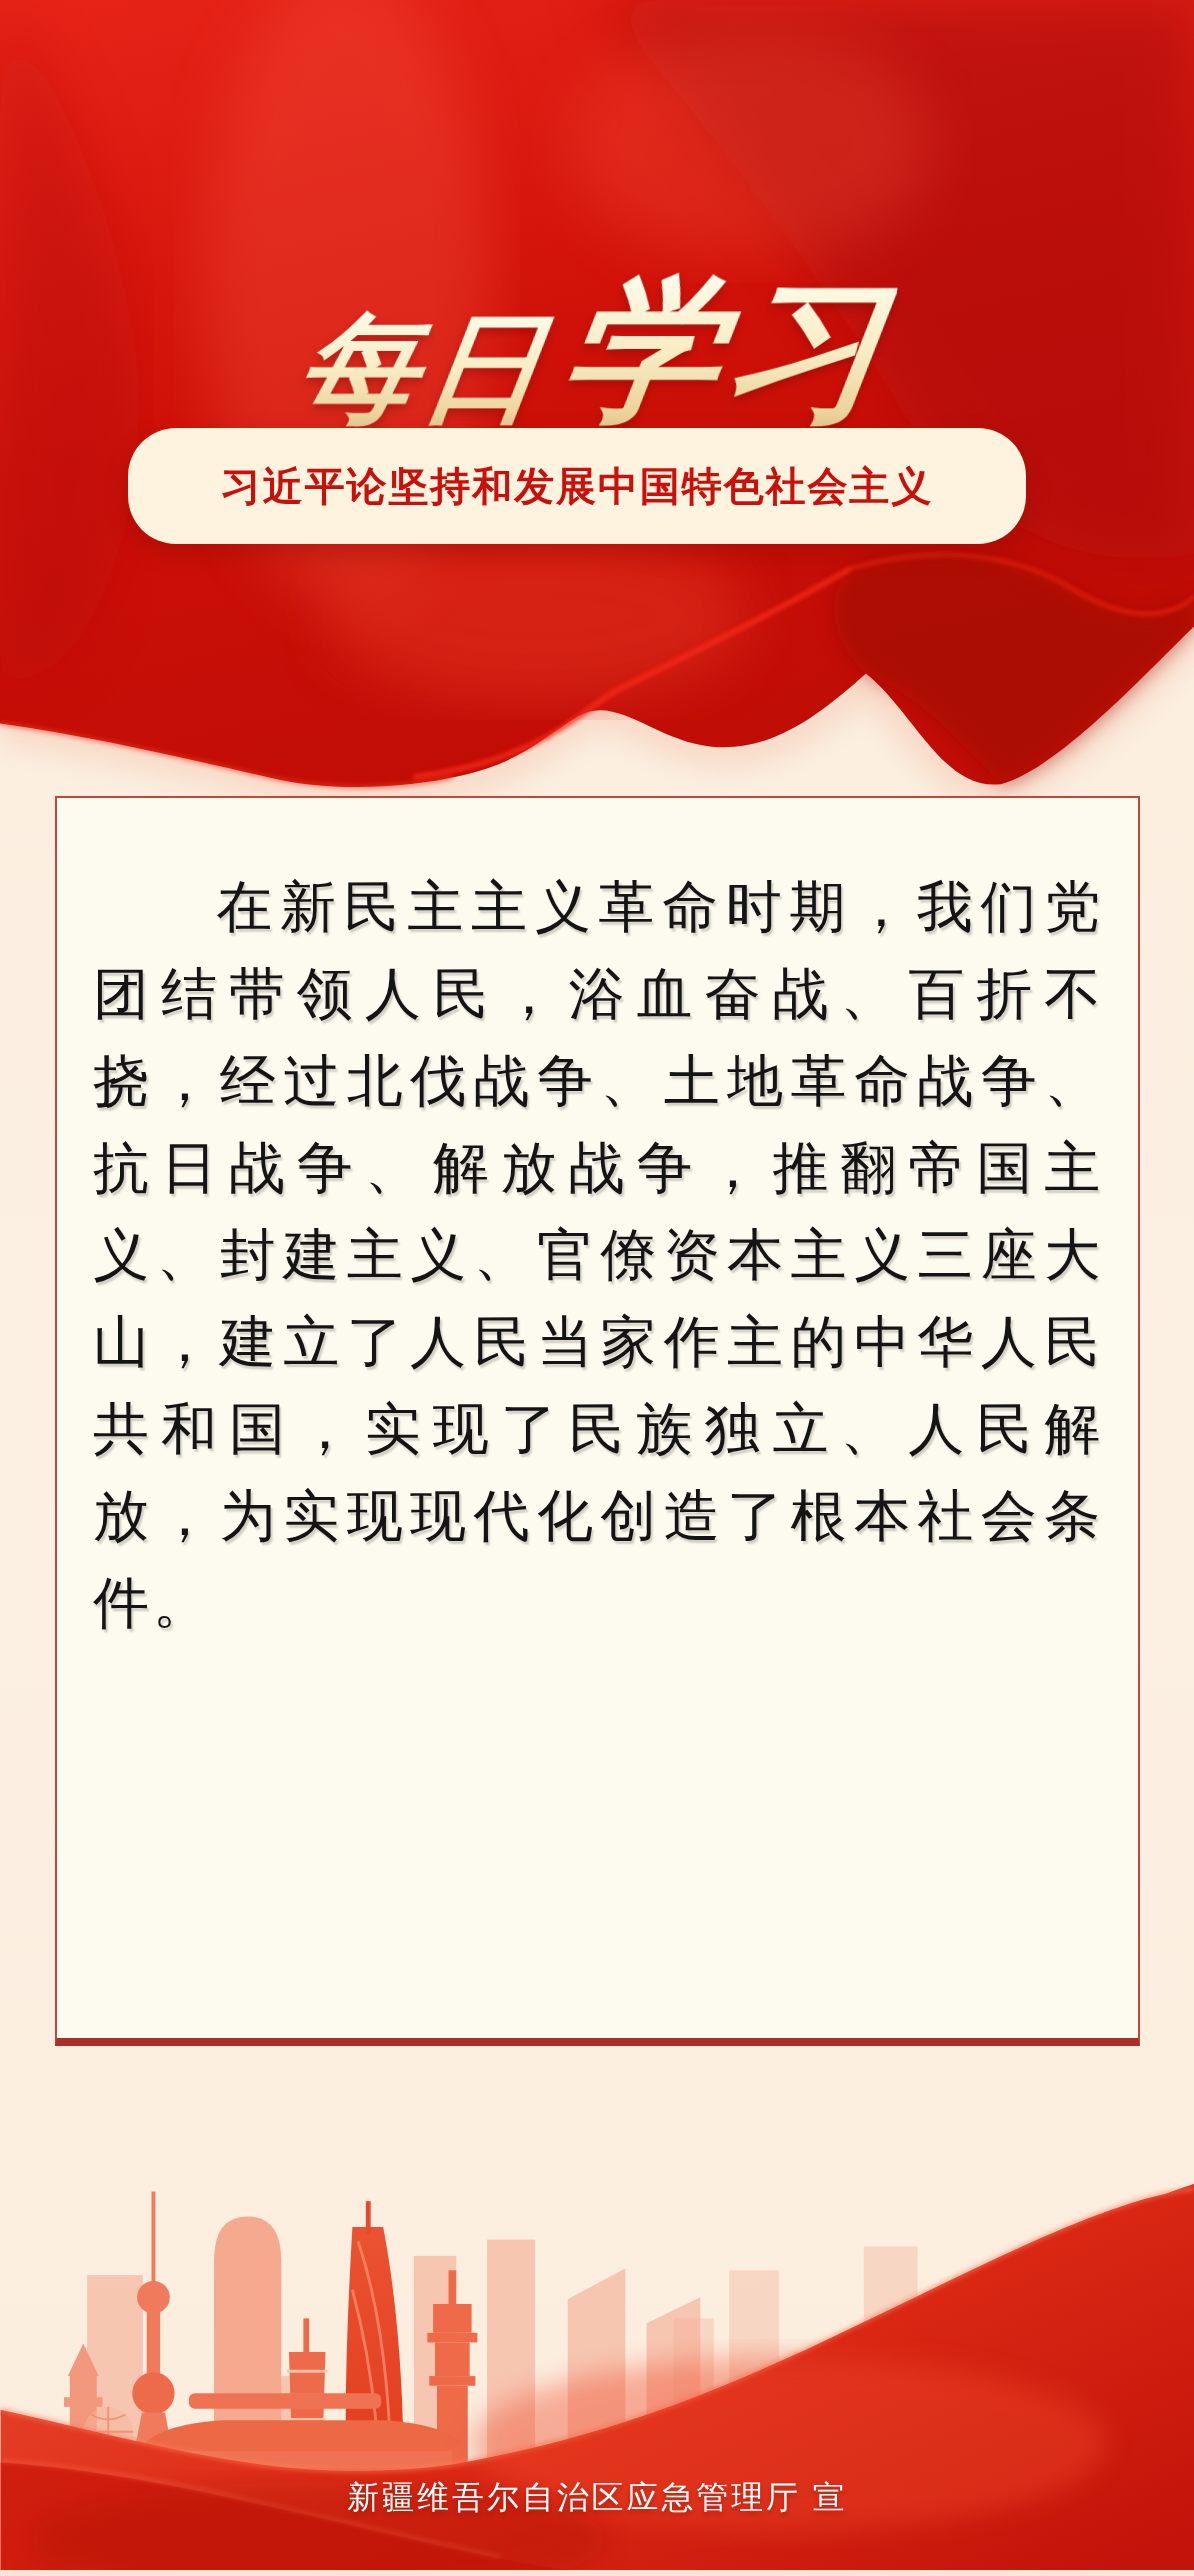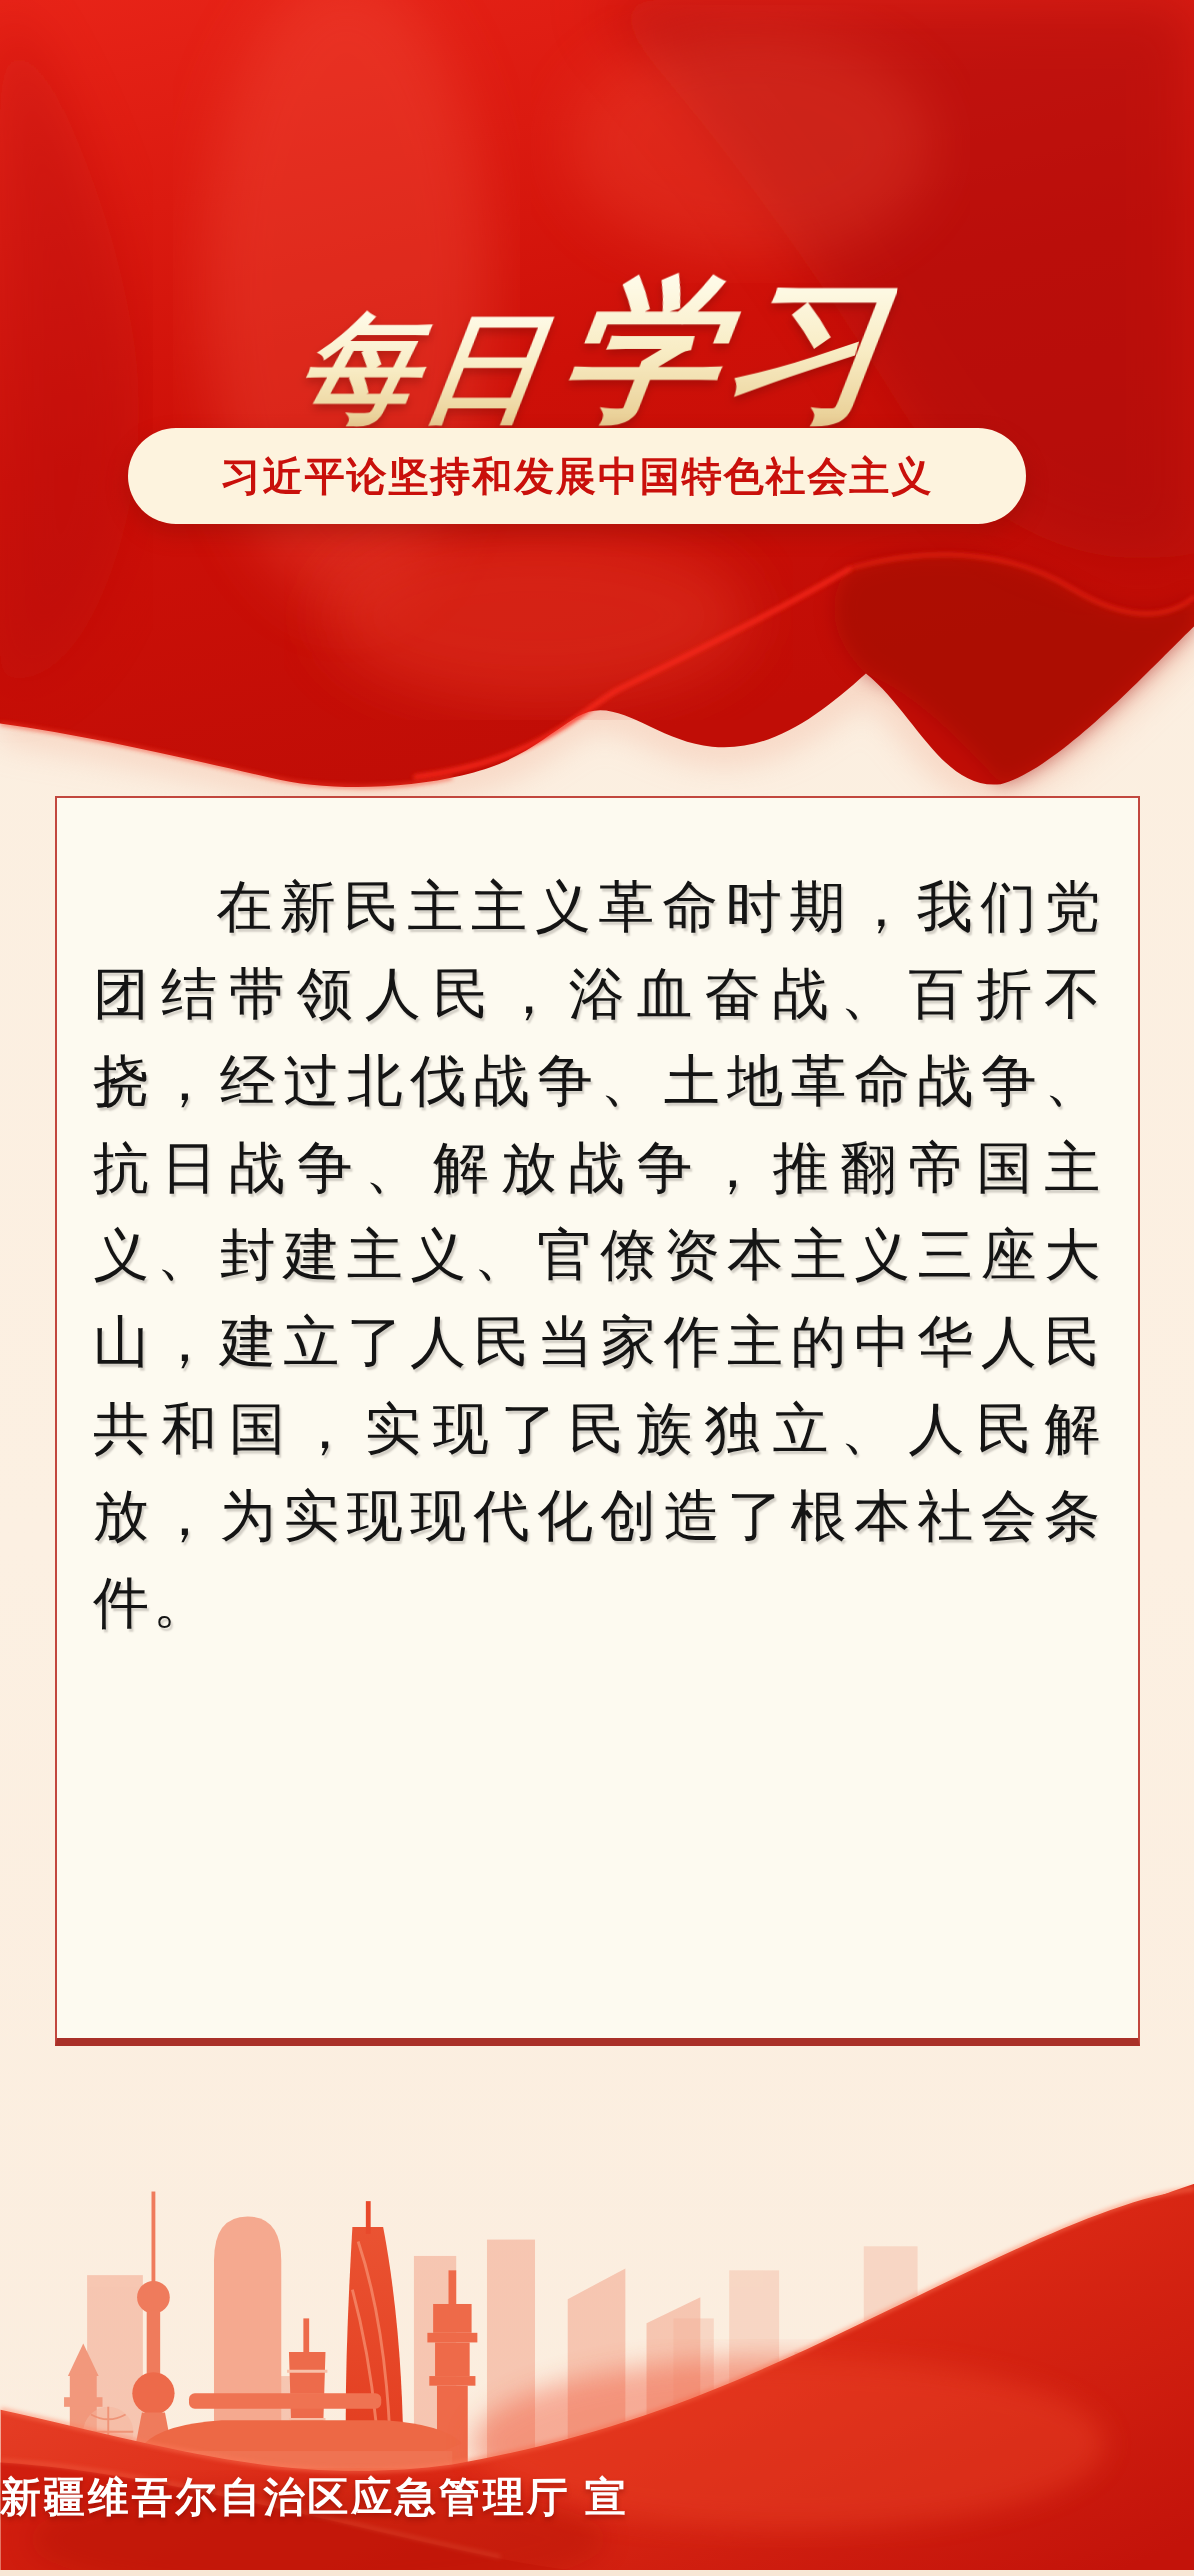--- a/index.html
+++ b/index.html
@@ -16,40 +16,40 @@
           color:#F6E7BC;
           background:linear-gradient(180deg,#FFFCEC 0%,#F8ECC4 52%,#E8CD92 100%);
           -webkit-background-clip:text;background-clip:text;
           filter:drop-shadow(0 5.8px 4.8px rgba(110,8,4,0.38));}
   @supports ((-webkit-background-clip:text) or (background-clip:text)){
     .t-part{color:transparent;}
   }
   .t1{font-size:119px;}
   .t2{font-size:156px;margin-left:13.5px;}
   
-  .banner{position:absolute;left:128px;top:428px;width:898px;height:96px;
+  .banner{position:absolute;left:128px;top:428px;width:898px;height:116px;
           background:#FDF3DE;border-radius:48px;
           box-shadow:0 9.6px 21px rgba(140,12,6,0.40);
           display:flex;align-items:center;justify-content:center;}
   .banner span{color:#C9100B;font-size:40px;font-weight:700;letter-spacing:1.9px;}
   
   .card{position:absolute;left:55px;top:796px;width:1085px;height:1250px;
         box-sizing:border-box;background:#FDFAF0;
         border:2.9px solid #C2473E;border-bottom:8.7px solid #A93028;
         padding:65px 34px 0 36px;}
   .quote{margin:0;color:#141414;font-size:56px;line-height:87px;letter-spacing:3.8px;
          text-align:justify;text-indent:2.2em;word-break:break-all;
          text-shadow:1.9px 2.9px 1.9px rgba(60,50,45,0.22);}
   .attse{margin:37px 0 0 0;color:#141414;font-size:50px;line-height:82px;letter-spacing:2.9px;
          text-align:justify;text-indent:1.6em;word-break:break-all;
          text-shadow:1.9px 2.9px 1.9px rgba(60,50,45,0.22);}
   
   .bottom-art{position:absolute;left:0;top:2155px;width:1195px;height:421px;}
-  .publisher{position:absolute;left:0;top:2468px;width:1195px;text-align:left;
-             color:#FFFFFF;font-size:41px;font-weight:700;letter-spacing:2.9px;line-height:58px;
+  .publisher{position:absolute;left:0;top:2468px;width:1195px;text-align:center;
+             color:#FFFFFF;font-size:32px;font-weight:400;letter-spacing:2.9px;line-height:58px;
              text-shadow:0 2.9px 4.8px rgba(120,10,4,0.45);}
   .bottom-strip{position:absolute;left:0;top:2570px;width:1195px;height:5.8px;background:#F8E7D6;}
 </style>
 </head>
 <body>
 
 <div class="poster">
 
   <svg class="silk-top" viewBox="0 0 1242 900" aria-hidden="true">
     <defs>

